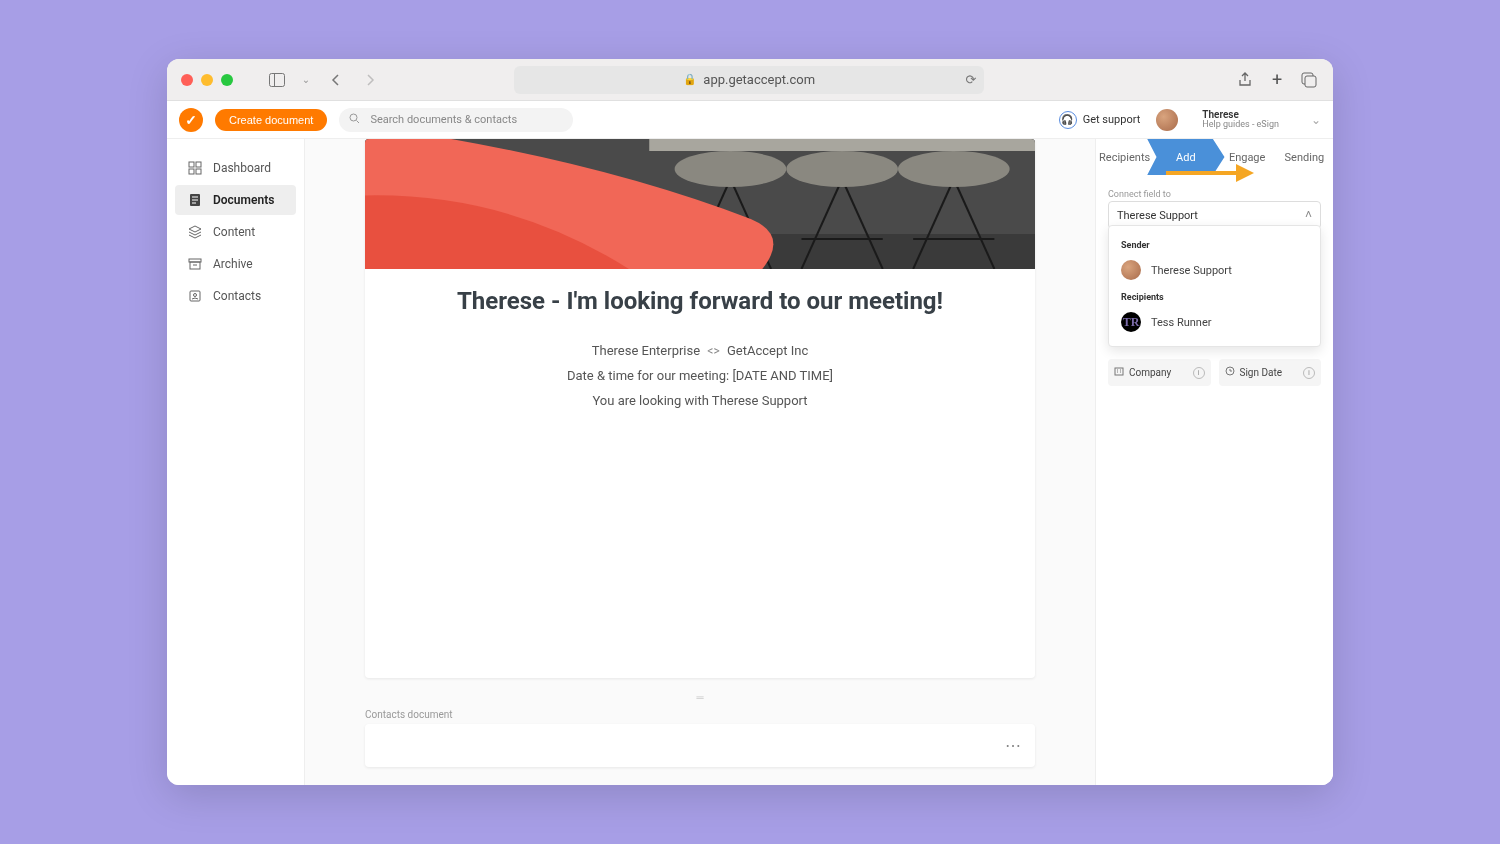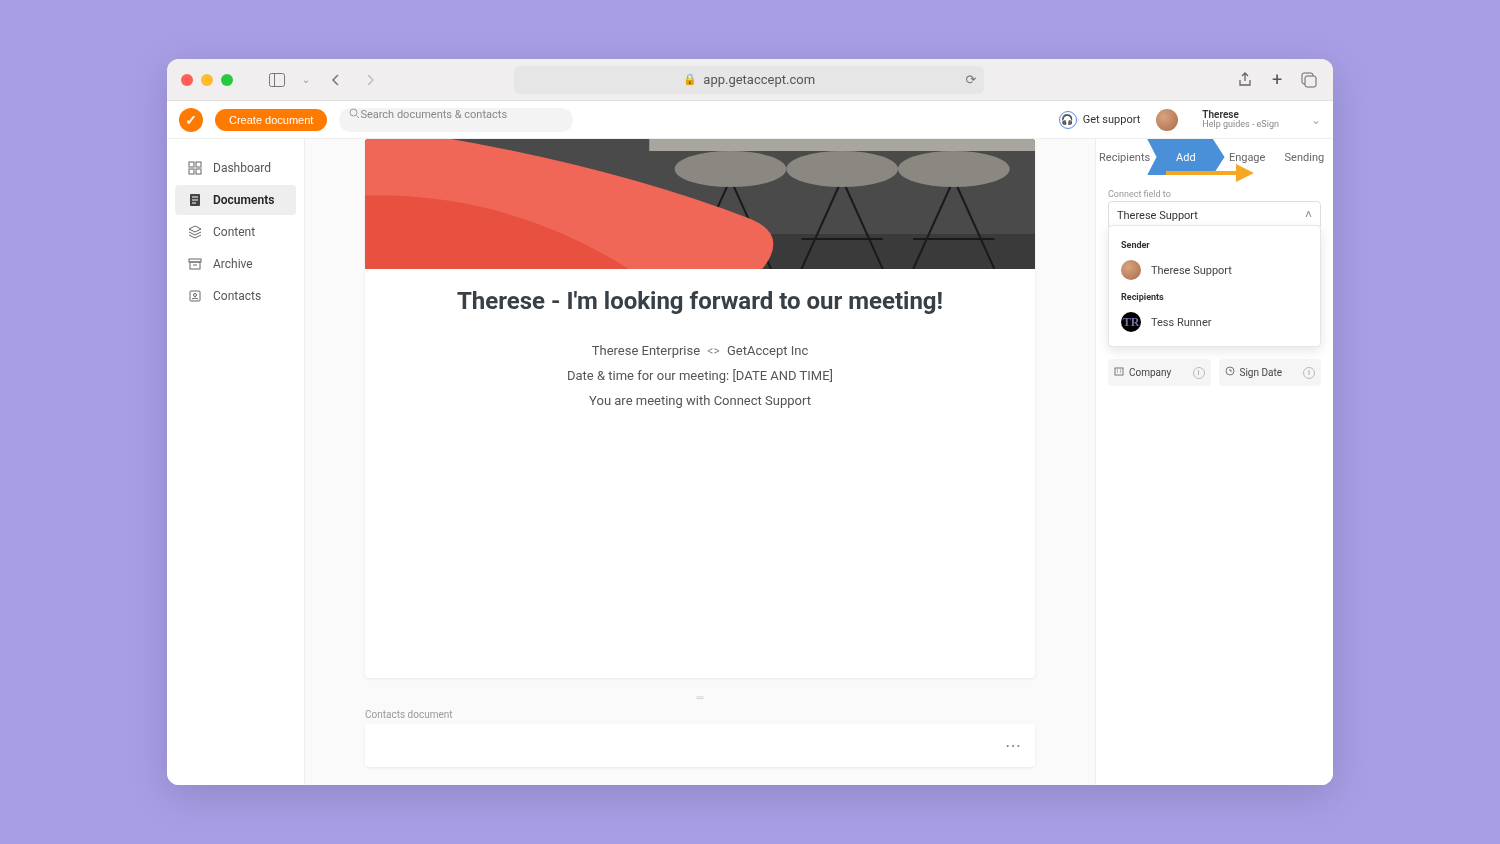--- a/index.html
+++ b/index.html
@@ -72,21 +72,21 @@
     border-bottom:1px solid #eee;
     gap: 12px;
   }
   .logo { width:24px; height:24px; background:#ff7a00; border-radius:50%; display:flex; align-items:center; justify-content:center; color:#fff; font-size:14px; font-weight:bold;}
   .create-btn {
     background:#ff7a00; color:#fff; border:none; border-radius:14px;
     padding: 5px 14px; font-size:11px; font-weight:500; cursor:pointer;
   }
   .search-wrap {
     width: 234px; height:24px; background:#f3f3f3; border-radius:12px;
-    display:flex; padding:0 10px; color:#888; font-size:11px; gap:0;
+    display:flex; align-items:center; padding:0 10px; color:#888; font-size:11px; gap:10px;
   }
   .topbar-right { margin-left:auto; display:flex; align-items:center; gap:16px; }
   .support { display:flex; align-items:center; gap:6px; font-size:11px; color:#333; }
   .support-icon { width:18px; height:18px; border:1.5px solid #5a8de0; border-radius:50%; display:flex; align-items:center; justify-content:center; color:#5a8de0; font-size:10px;}
   .user-chip { display:flex; align-items:center; gap:24px; }
   .avatar { width:22px; height:22px; border-radius:50%; background: radial-gradient(circle at 35% 35%, #d9a47e, #a86a4a); }
   .user-texts { display:flex; flex-direction:column; line-height:1.1; }
   .user-name { font-size:10px; font-weight:600; color:#333; }
   .user-sub { font-size:9px; color:#888; }
   .user-chevron { color:#aaa; font-size:12px; margin-left:8px; }
@@ -328,21 +328,21 @@
             </svg>
           </div>
           <div class="doc-body">
             <h1 class="doc-title">Therese - I'm looking forward to our meeting!</h1>
             <div class="doc-line">
               <span>Therese Enterprise</span>
               <span class="sep-icon">&lt;&gt;</span>
               <span>GetAccept Inc</span>
             </div>
             <div class="doc-line">Date &amp; time for our meeting: [DATE AND TIME]</div>
-            <div class="doc-line">You are meeting with Connect Support</div>
+            <div class="doc-line">You are looking with Therese Support</div>
           </div>
         </div>
         <div class="tiny-sep">═</div>
         <div class="uploaded-label">Contacts document</div>
         <div class="doc-card2">
           <span class="dots">⋯</span>
         </div>
       </div>
 
       <div class="rightpanel">

